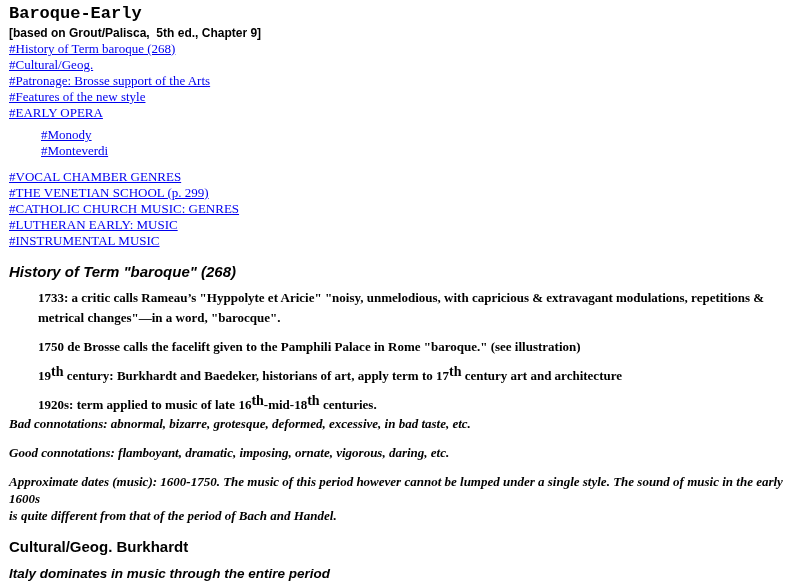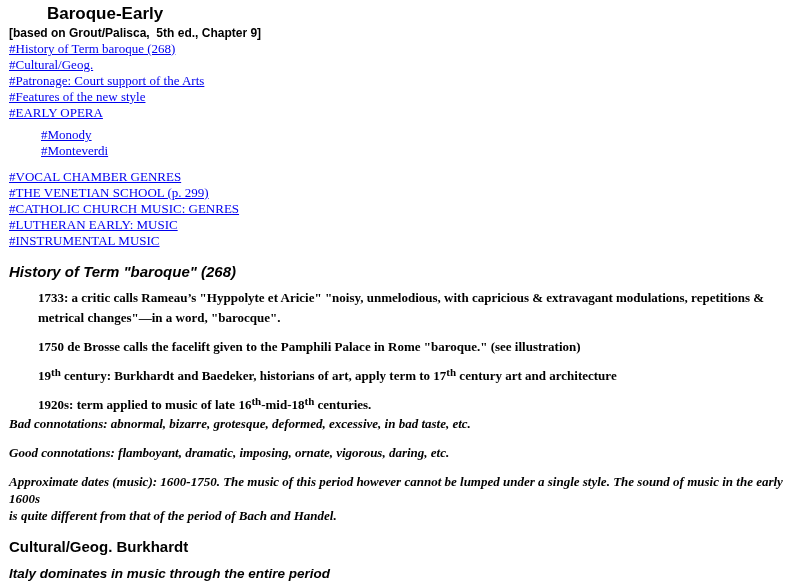--- a/index.html
+++ b/index.html
@@ -8,25 +8,24 @@
     height: 584px;
     box-sizing: border-box;
     padding: 4px 9px 0 9px;
     background: #ffffff;
     color: #000000;
     font-family: "Liberation Serif", serif;
     overflow: hidden;
   }
 
   .doc-title {
-    font-family: Liberation Sans, sans-serif;
+    font-family: Liberation Mono, monospace;
     font-weight: 700;
     font-size: 17px;
     line-height: 20px;
-    margin-left: 38px;
   }
   .doc-subtitle {
     font-family: "Liberation Sans", sans-serif;
     font-size: 12px;
     line-height: 14px;
     margin-top: 2px;
     white-space: pre-wrap;
     font-weight: bold;
   }
 
@@ -51,21 +50,21 @@
 
   .bq {
     font-weight: 700;
     font-size: 13px;
     line-height: 20px;
     margin: 9px 0 0 29px;
   }
   .bq.first { margin-top: 7px; }
 
   sup {
-    font-size: 11px;
+    font-size: 14px;
     line-height: 0;
     vertical-align: 4px;
   }
 
   .note {
     font-weight: 700;
     font-style: italic;
     font-size: 13px;
     line-height: 17px;
   }
@@ -89,21 +88,21 @@
 </style>
 </head>
 <body>
 
 <div class="doc-title">Baroque-Early</div>
 <div class="doc-subtitle">[based on Grout/Palisca,  5th ed., Chapter 9]</div>
 
 <div class="toc">
   <div class="toc-line"><a class="toc-link" href="#">#History of Term baroque (268)</a></div>
   <div class="toc-line"><a class="toc-link" href="#">#Cultural/Geog.</a></div>
-  <div class="toc-line"><a class="toc-link" href="#">#Patronage: Court support of the Arts</a></div>
+  <div class="toc-line"><a class="toc-link" href="#">#Patronage: Brosse support of the Arts</a></div>
   <div class="toc-line"><a class="toc-link" href="#">#Features of the new style</a></div>
   <div class="toc-line"><a class="toc-link" href="#">#EARLY OPERA</a></div>
 
   <div class="toc-group-sub">
     <div class="toc-line"><a class="toc-link" href="#">#Monody</a></div>
     <div class="toc-line"><a class="toc-link" href="#">#Monteverdi</a></div>
   </div>
 
   <div class="toc-group-3">
     <div class="toc-line"><a class="toc-link" href="#">#VOCAL CHAMBER GENRES</a></div>

